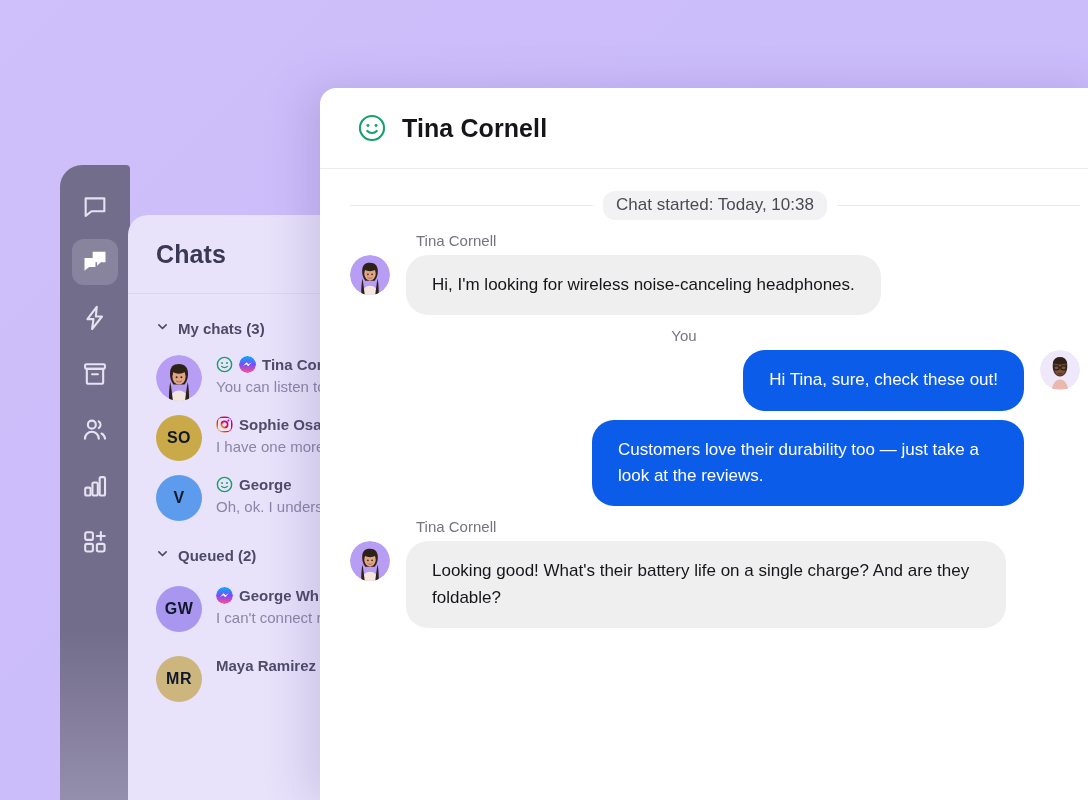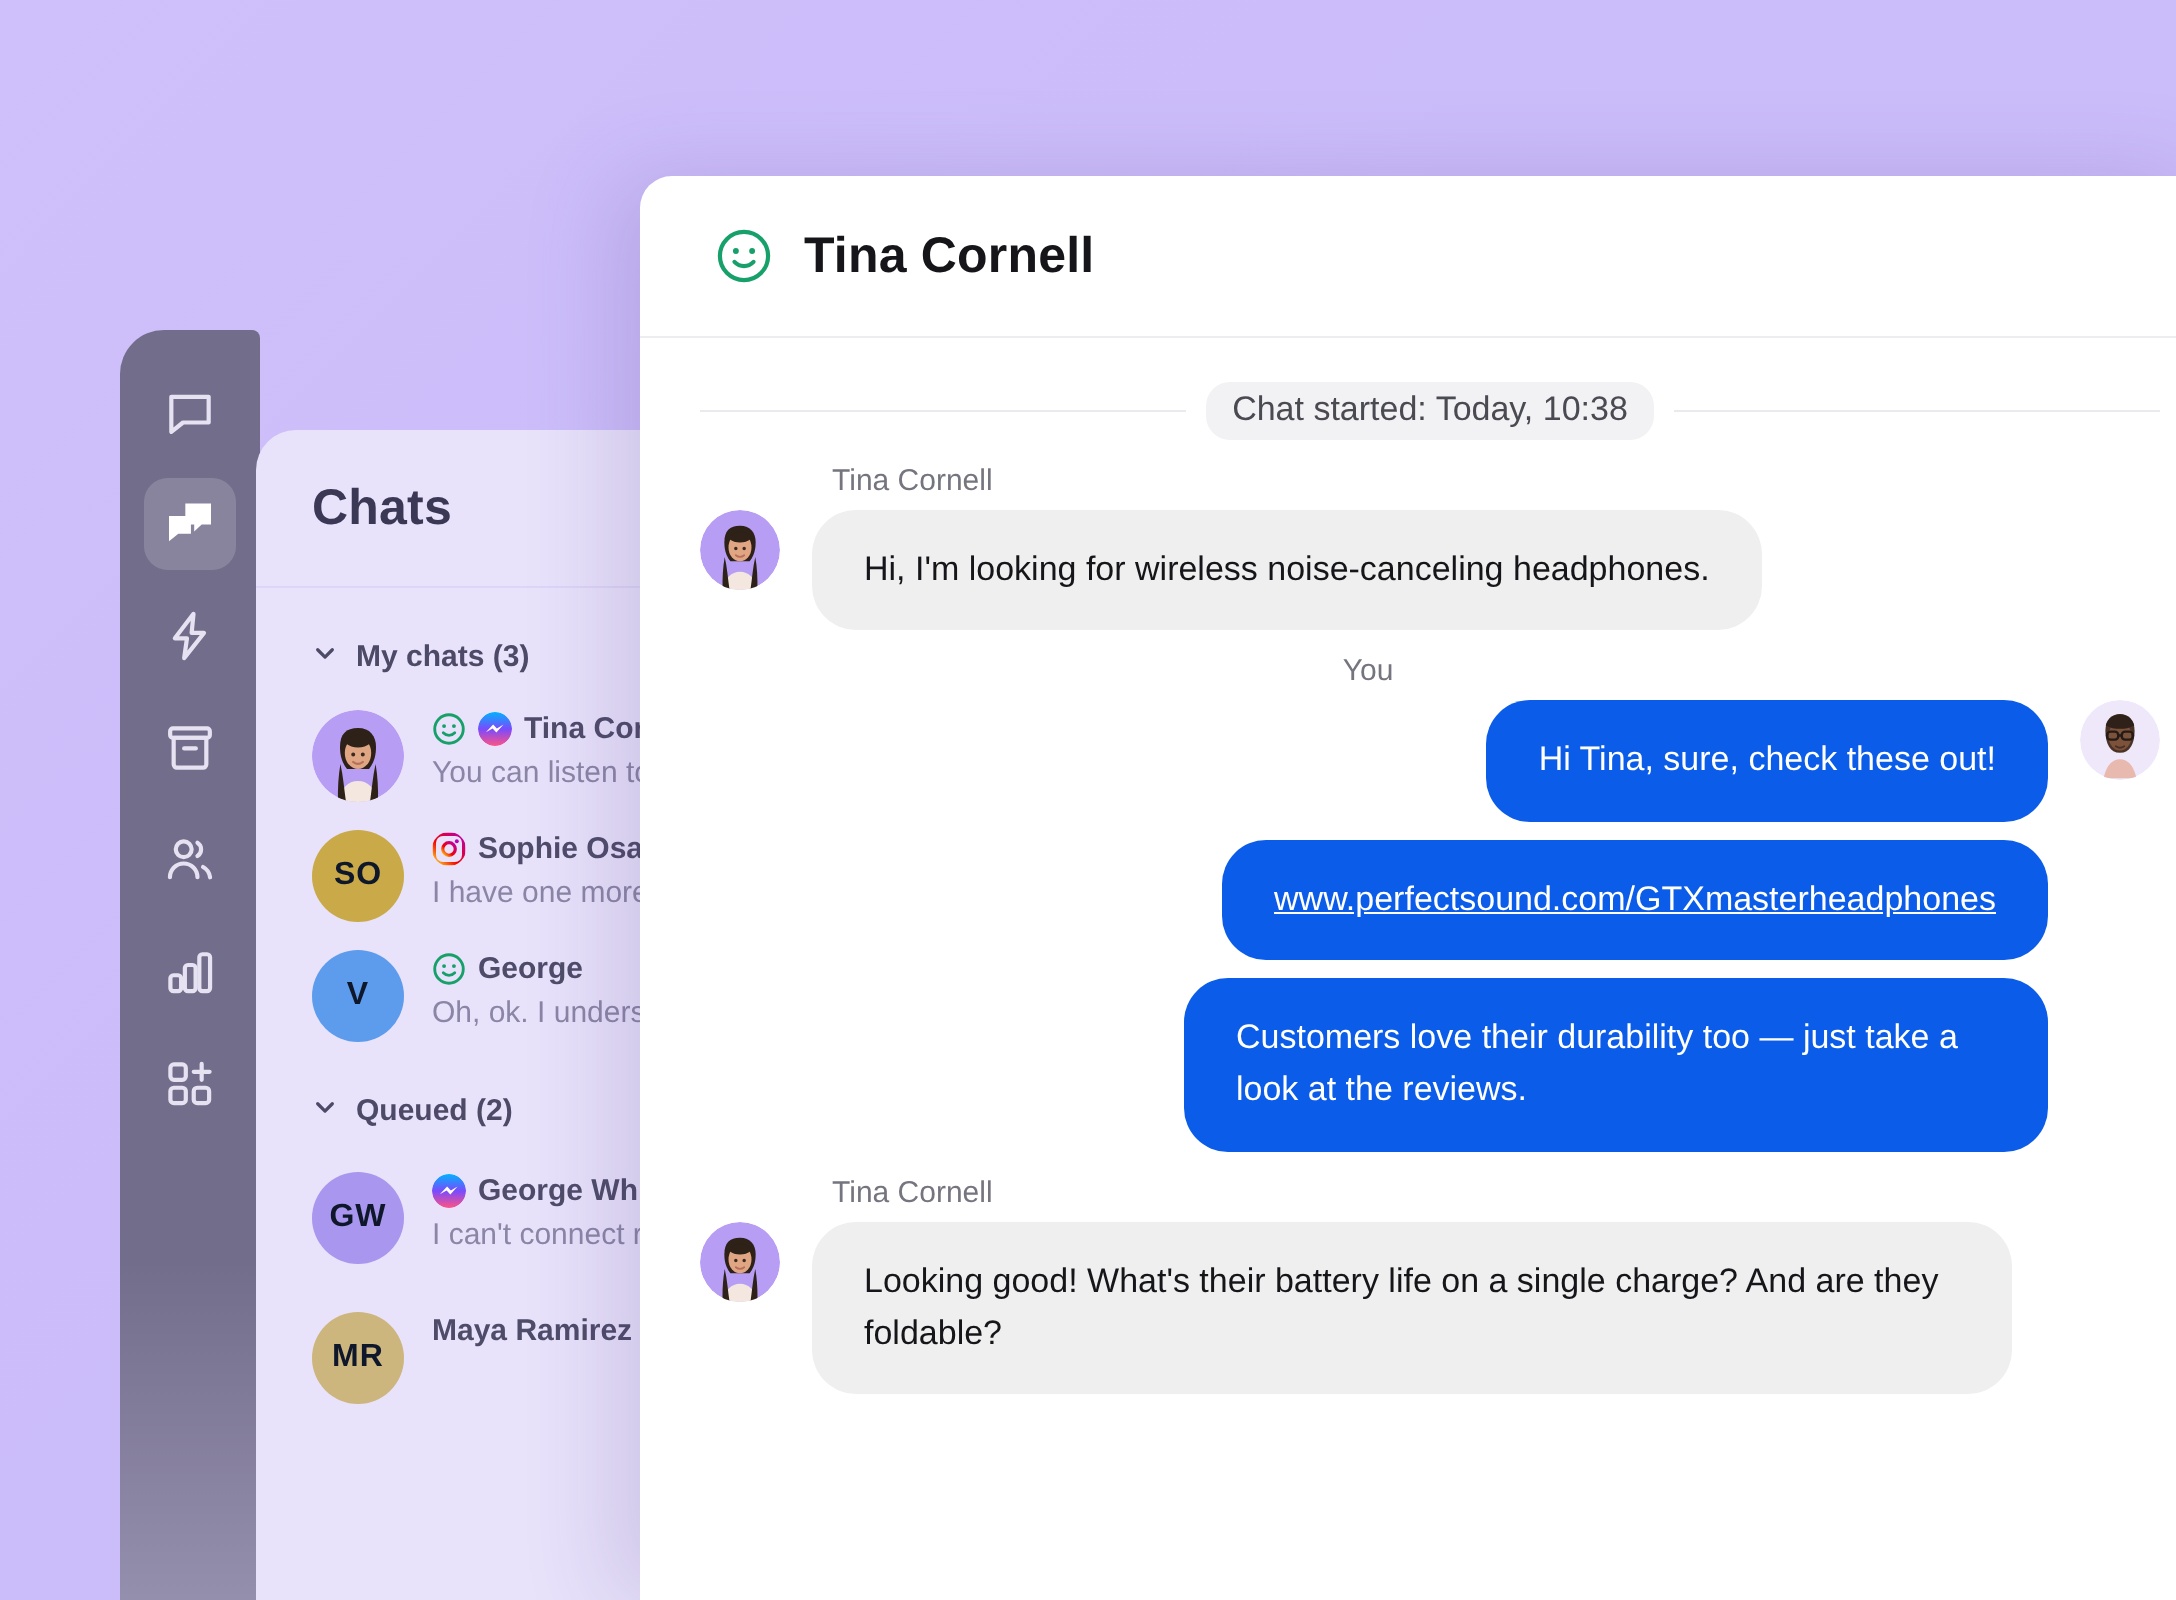--- a/index.html
+++ b/index.html
@@ -302,23 +302,20 @@
             <div class="bub">Hi, I'm looking for wireless noise-canceling headphones.</div>
           </div>
         </div>
       </div>
 
       <div class="msg">
         <div class="who me">You</div>
         <div class="line me">
           <div class="stack me">
             <div class="bub me">Hi Tina, sure, check these out!</div>
-            <div class="bub me link">
-              <a href="#">www.perfectsound.com/GTXmasterheadphones</a>
-            </div>
             <div class="bub me" style="max-width:380px">Customers love their durability too — just take a look at the reviews.</div>
           </div>
           <div class="m-av">
             <svg width="40" height="40" viewBox="0 0 46 46">
               <circle cx="23" cy="23" r="23" fill="#efe8fb"></circle>
               <path d="M13.5 45c1.8-7.5 5-11 9.5-11s7.7 3.5 9.5 11z" fill="#e8b9ae"></path>
               <path d="M14.6 17.8C14.6 11.6 18 8 23 8s8.4 3.6 8.4 9.8c0 7-2.6 12.6-8.4 12.6s-8.4-5.6-8.4-12.6z" fill="#4a3326"></path>
               <ellipse cx="23" cy="20.8" rx="6.6" ry="8.2" fill="#7c523a"></ellipse>
               <path d="M14.8 14.6c1.2-4.2 4.4-6.2 8.2-6.2s7 2 8.2 6.2c-2.6 1.4-5.2 2-8.2 2s-5.6-.6-8.2-2z" fill="#2f2019"></path>
               <rect x="15.6" y="18.2" width="6.4" height="4.6" rx="2" fill="none" stroke="#241b17" stroke-width="1.4"></rect>

